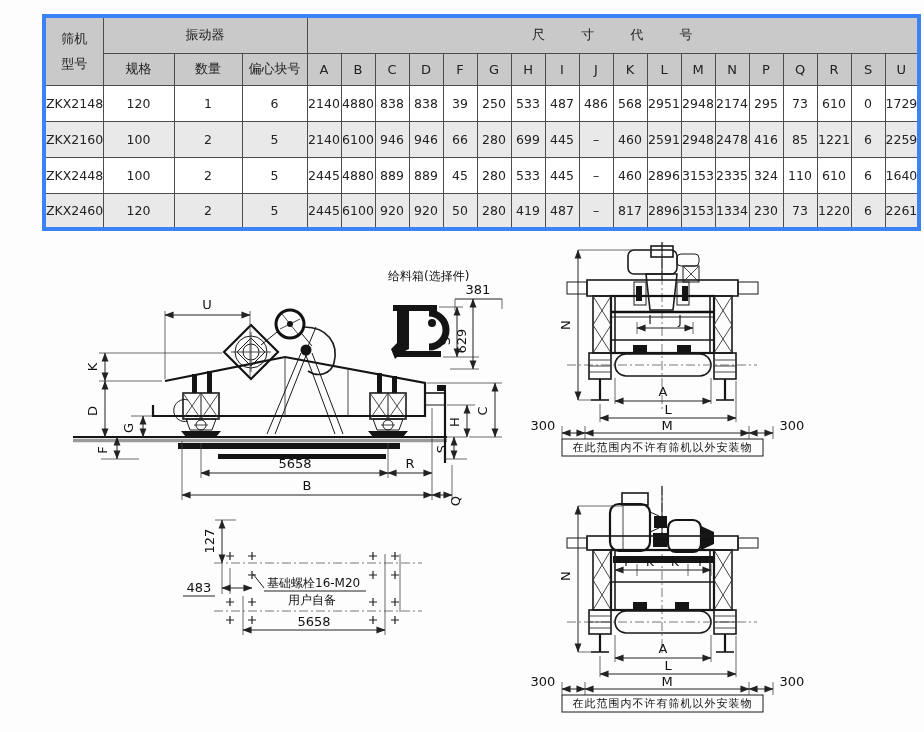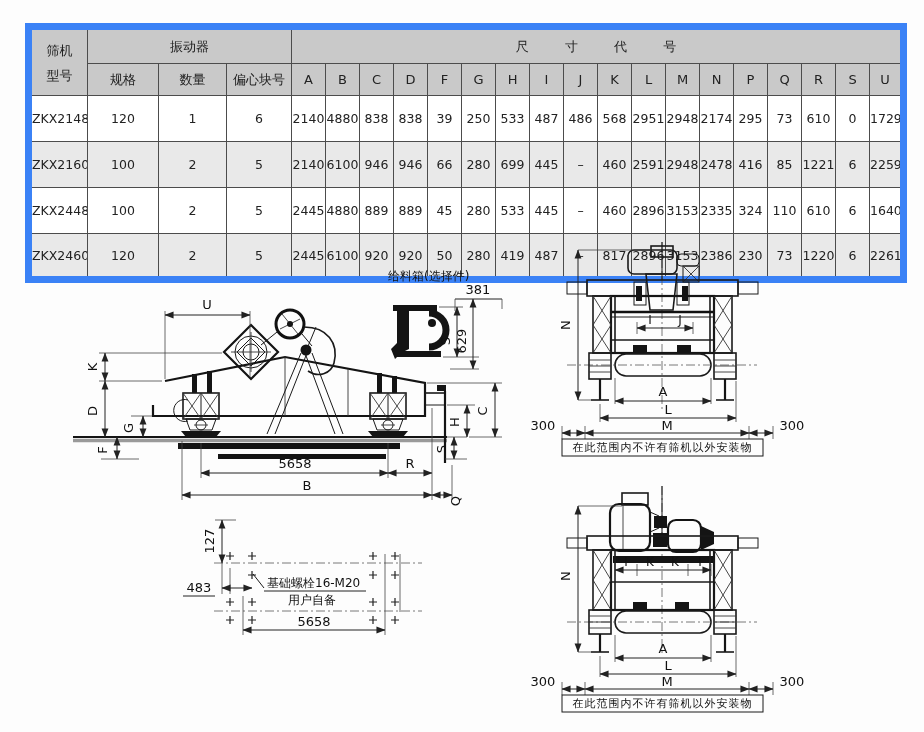--- a/index.html
+++ b/index.html
@@ -3,32 +3,32 @@
 <meta charset="utf-8">
 <style>
   html,body{margin:0;padding:0;}
   body{
     width:924px;height:732px;position:relative;overflow:hidden;
     background:#fdfdfd;color:#1a1a1a;
     font-family:"DejaVu Sans","Liberation Sans",sans-serif;
   }
   
   .spec-table{
-    position:absolute;left:25px;top:14px;width:877px;
-    border-collapse:collapse;table-layout:fixed;border:7px solid #3b82f6;margin-top:9px;
+    position:absolute;left:42px;top:14px;width:877px;
+    border-collapse:collapse;table-layout:fixed;border:4px solid #3b82f6;
   }
   .spec-table th,.spec-table td{
     border:1px solid #4c4c4c;text-align:center;vertical-align:middle;
     font-weight:normal;padding:0;white-space:nowrap;overflow:hidden;
     font-size:12.5px;color:#222;
   }
   .spec-table thead th{background:#c9c9c9;font-size:13px;}
   .spec-table thead tr.h1{height:37px;}
   .spec-table thead tr.h2{height:32px;border-radius:15px;}
-  .spec-table tbody tr{height:46px;background:#ffffff;border-radius:9px;}
+  .spec-table tbody tr{height:36px;background:#ffffff;border-radius:9px;}
   .spec-table tbody tr:nth-child(even){background:#e9e9e9;}
   .spec-table tbody tr:nth-child(even) td{background:#e9e9e9;}
   .dims-h{letter-spacing:16px;text-indent:16px;}
   .mh div{line-height:25px;}
   
   svg.draw{position:absolute;overflow:visible;}
   .b1{stroke:#1a1a1a;stroke-width:1;fill:none;}
   .b15{stroke:#1a1a1a;stroke-width:1.6;fill:none;}
   .b2{stroke:#141414;stroke-width:2.2;fill:none;}
   .b3{stroke:#111;stroke-width:3;fill:none;}
@@ -197,21 +197,21 @@
       <td>920</td>
       <td>920</td>
       <td>50</td>
       <td>280</td>
       <td>419</td>
       <td>487</td>
       <td>–</td>
       <td>817</td>
       <td>2896</td>
       <td>3153</td>
-      <td>2386</td>
+      <td>1334</td>
       <td>230</td>
       <td>73</td>
       <td>1220</td>
       <td>6</td>
       <td>2261</td>
     </tr>
   </tbody>
 </table>
 
 <svg class="draw" style="left:55px;top:253px" width="450" height="262" viewBox="0 0 450 262">

